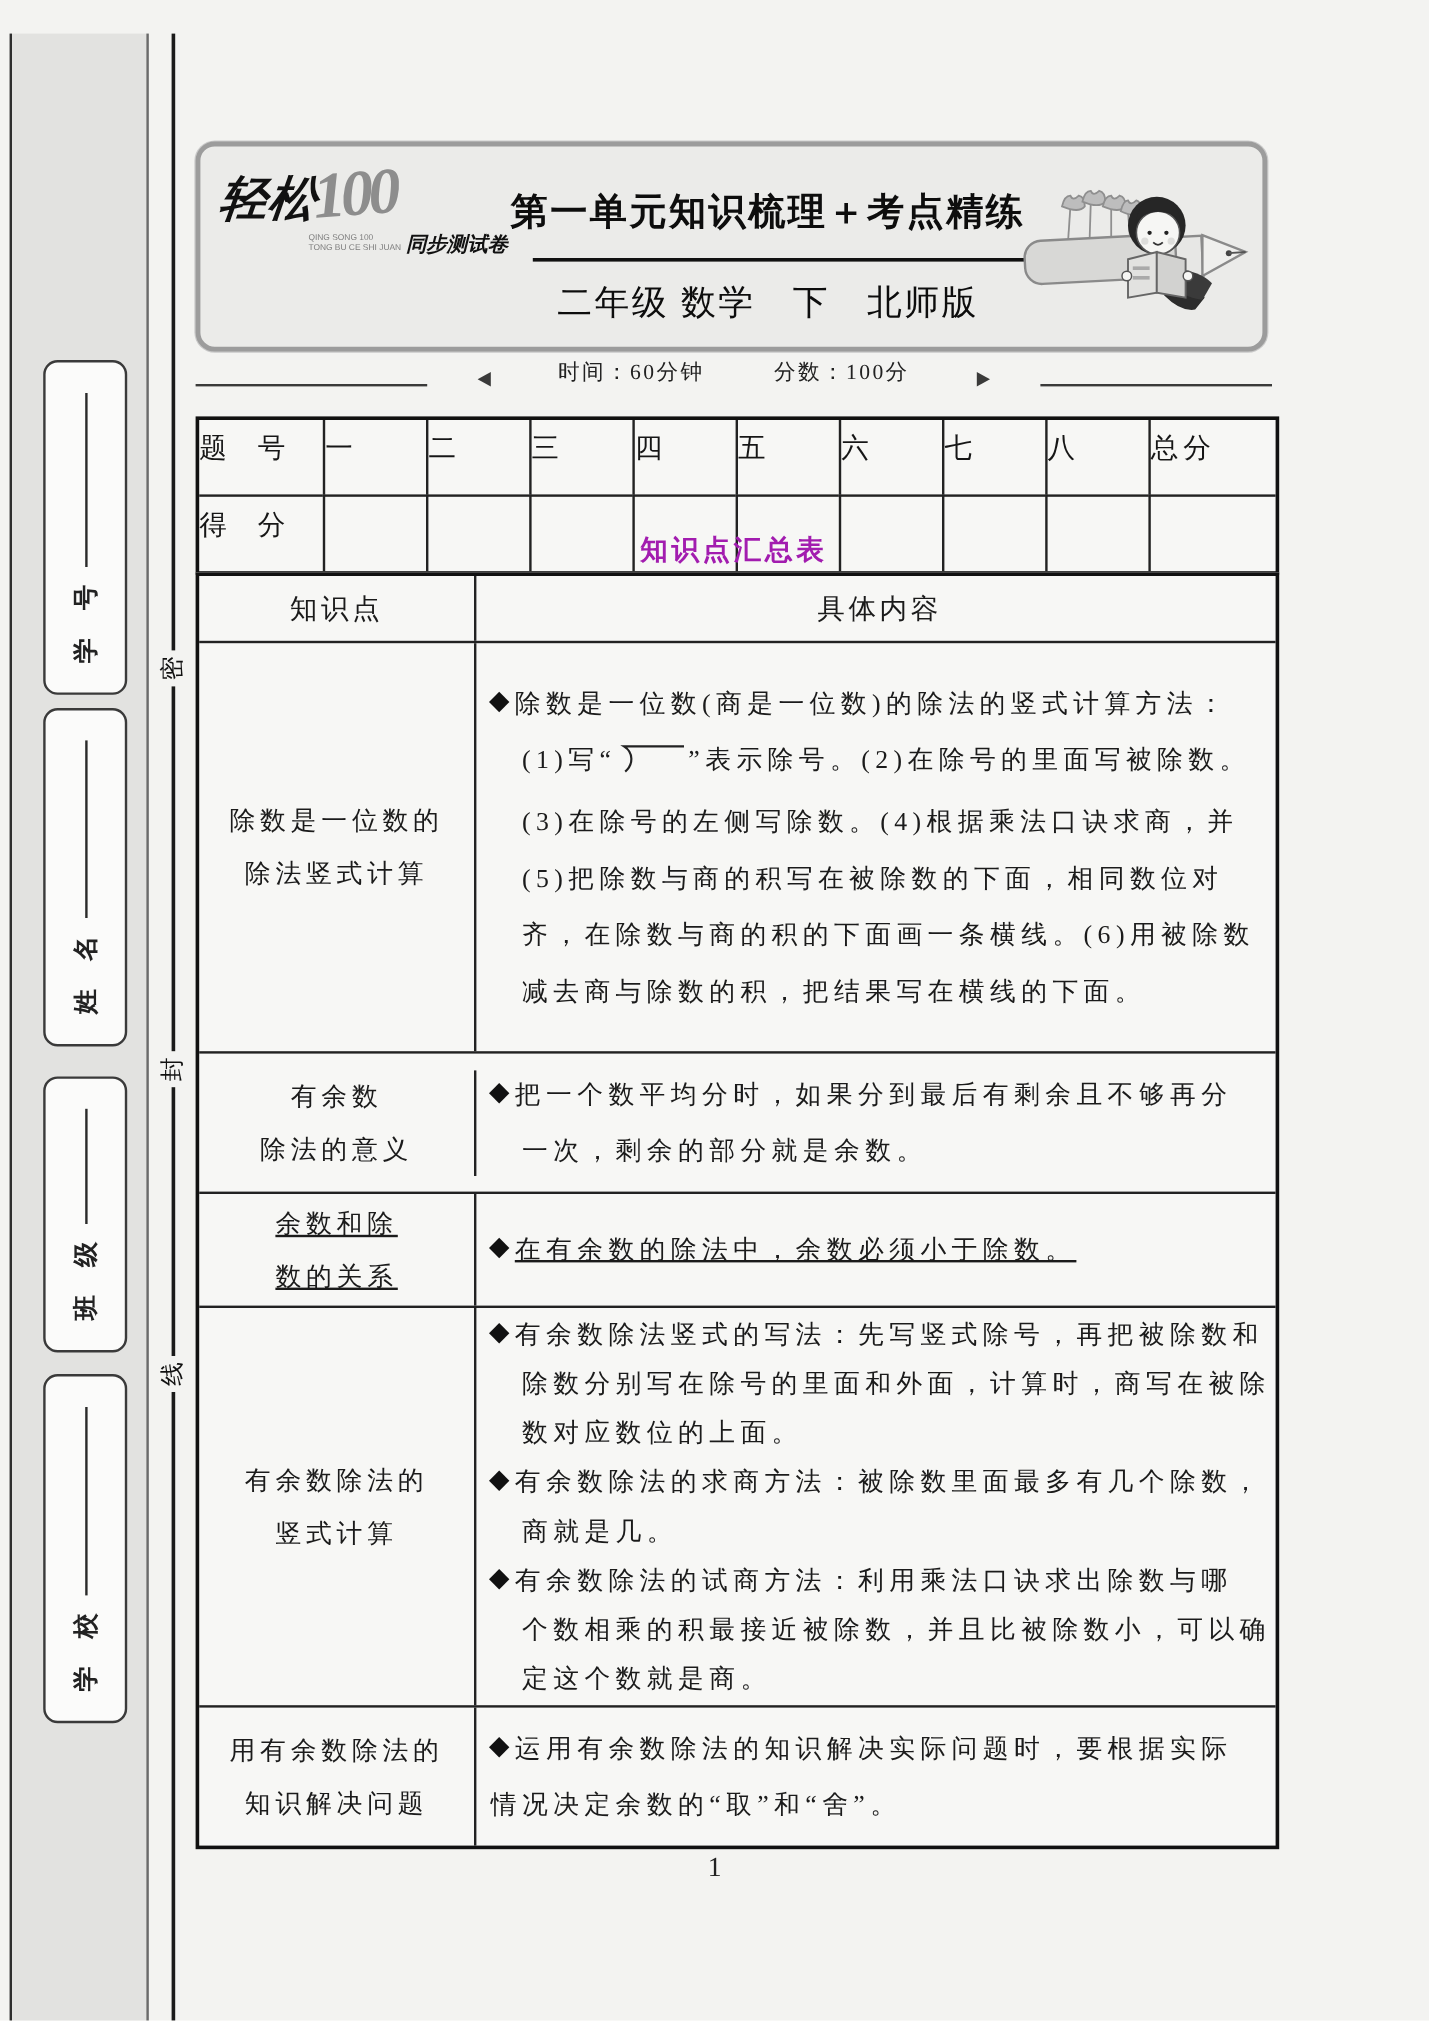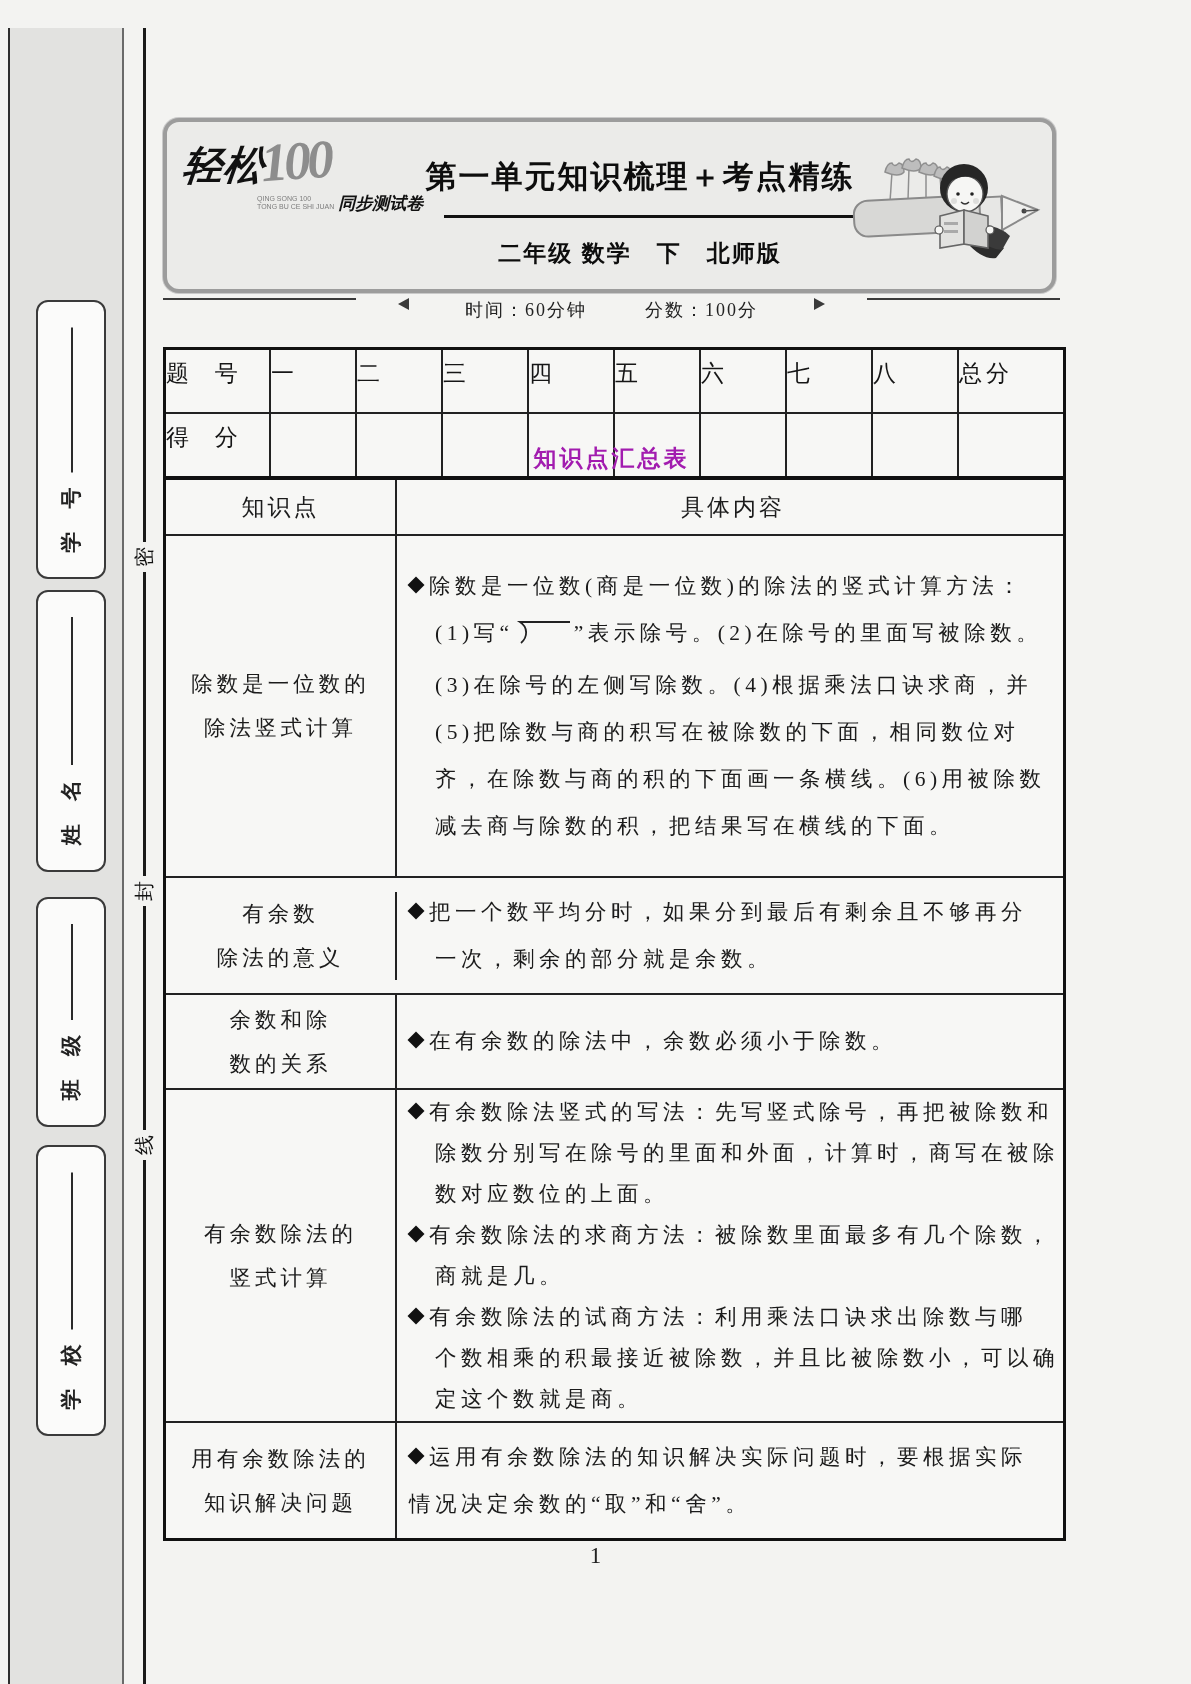--- a/index.html
+++ b/index.html
@@ -31,27 +31,27 @@
                 display:inline-block;margin-left:-4px;letter-spacing:-4px;transform:rotate(-4deg);}
   #logo-sub{position:absolute;left:74px;top:62px;white-space:nowrap;}
   .logo-tiny{font-family:"Liberation Sans",sans-serif;font-size:7px;color:#7d7d7d;line-height:8px;}
   #logo-subbold{font-family:"Liberation Sans",sans-serif;font-weight:bold;font-style:italic;
                 font-size:17px;color:#111;margin-left:4px;vertical-align:-2px;}
   #page-title{position:absolute;left:248px;top:24px;width:450px;height:62px;line-height:62px;
               text-align:center;font-family:Liberation Serif, serif;font-weight:bold;
               font-size:31px;letter-spacing:2px;color:#0d0d0d;}
   #title-rule{position:absolute;left:277px;top:93px;width:510px;height:0;border-top:3px solid #111;}
   #page-subtitle{position:absolute;left:248px;top:102px;width:450px;height:58px;line-height:58px;
-              text-align:center;font-family:"Liberation Sans",sans-serif;font-weight:bold;
-              font-size:23px;letter-spacing:2px;color:#0d0d0d;}
+              text-align:center;font-family:"Liberation Sans",sans-serif;font-weight:normal;
+              font-size:29px;letter-spacing:2px;color:#0d0d0d;}
   #mascot{position:absolute;right:10px;top:28px;}
 
   
   #meta-line{position:absolute;left:163px;top:298px;width:897px;height:24px;
-             display:flex;align-items:flex-start;gap:38px;}
+             display:flex;align-items:flex-end;gap:38px;}
   .meta-rule{flex:1;height:0;border-top:2px solid #3a3a3a;}
   .tri{width:0;height:0;border-top:6px solid transparent;border-bottom:6px solid transparent;}
   .tri-l{border-right:11px solid #3a3a3a;margin:0 8px 0 4px;}
   .tri-r{border-left:11px solid #3a3a3a;margin:0 4px 0 8px;}
   .meta-text{font-size:18px;letter-spacing:2px;color:#222;margin:0 10px;white-space:nowrap;}
 
   
   #score-table{position:absolute;left:163px;top:347px;width:897px;border:3px solid #111;
                display:grid;grid-template-columns:103px repeat(8,86px) 1fr;background:#f7f7f5;}
   .score-cell{height:62px;line-height:47px;text-align:left;font-size:23px;color:#161616;
@@ -223,21 +223,21 @@
       <div class="sum-row" style="height: 115px; align-items: center;">
         <div class="sum-point">
           <div class="pline">有余数</div>
           <div class="pline">除法的意义</div>
         </div>
         <div class="sum-content">
           <div class="cline"><span class="bullet"></span>把一个数平均分时，如果分到最后有剩余且不够再分</div>
           <div class="cline indent">一次，剩余的部分就是余数。</div>
         </div>
       </div>
-      <div class="sum-row" style="height: 93px;">
+      <div class="sum-row" style="height: 93px; text-decoration: underline;">
         <div class="sum-point">
           <div class="pline">余数和除</div>
           <div class="pline">数的关系</div>
         </div>
         <div class="sum-content">
           <div class="cline"><span class="bullet"></span>在有余数的除法中，余数必须小于除数。</div>
         </div>
       </div>
       <div class="sum-row" style="height: 331px;">
         <div class="sum-point">

